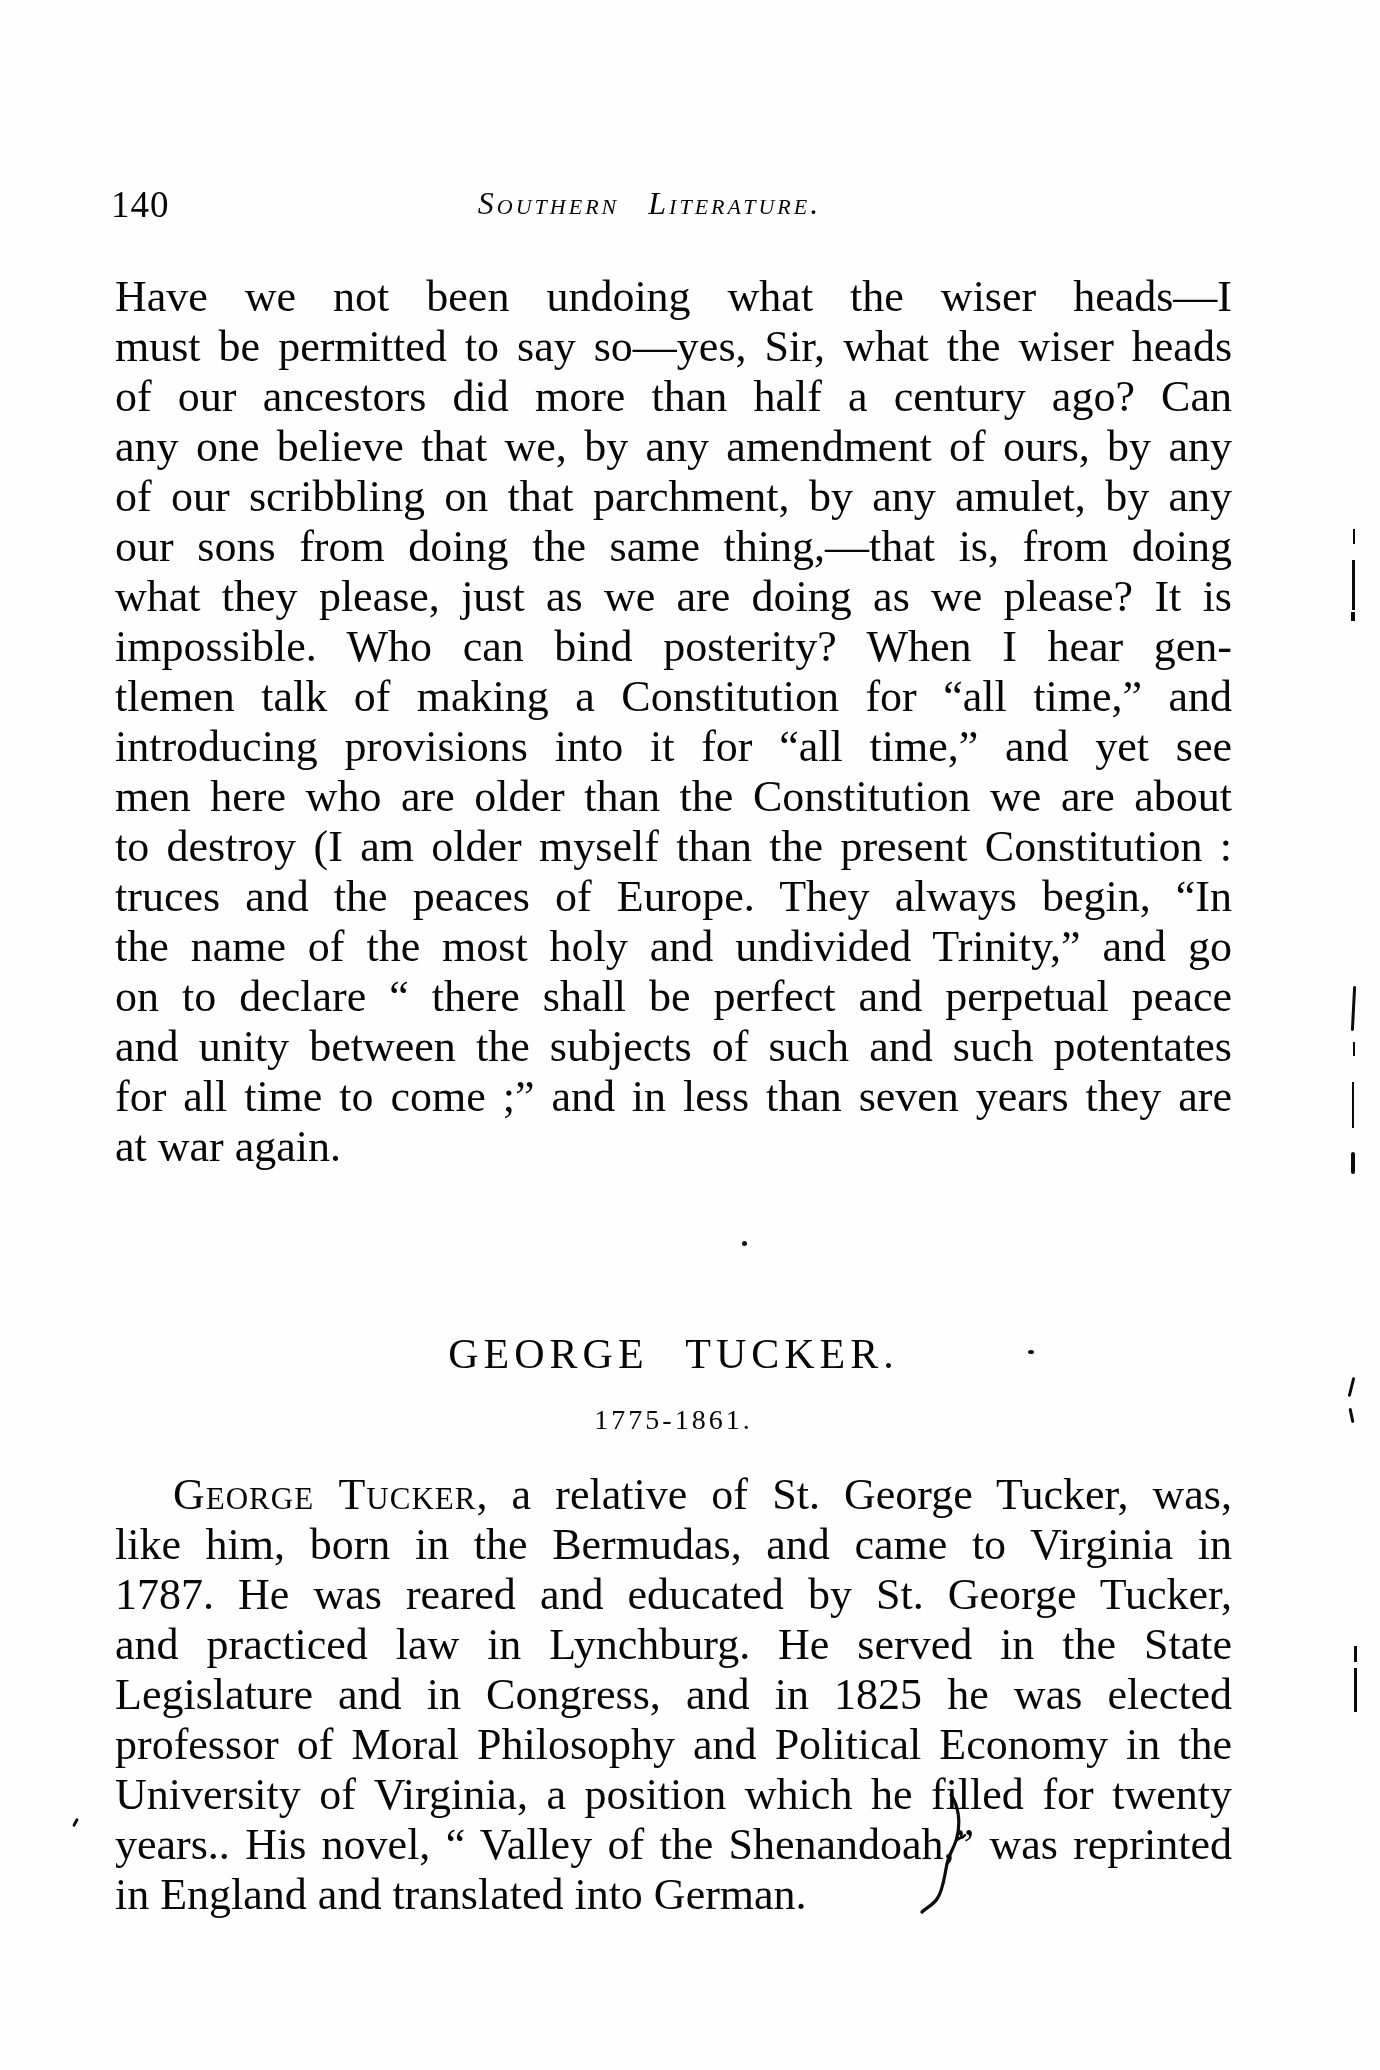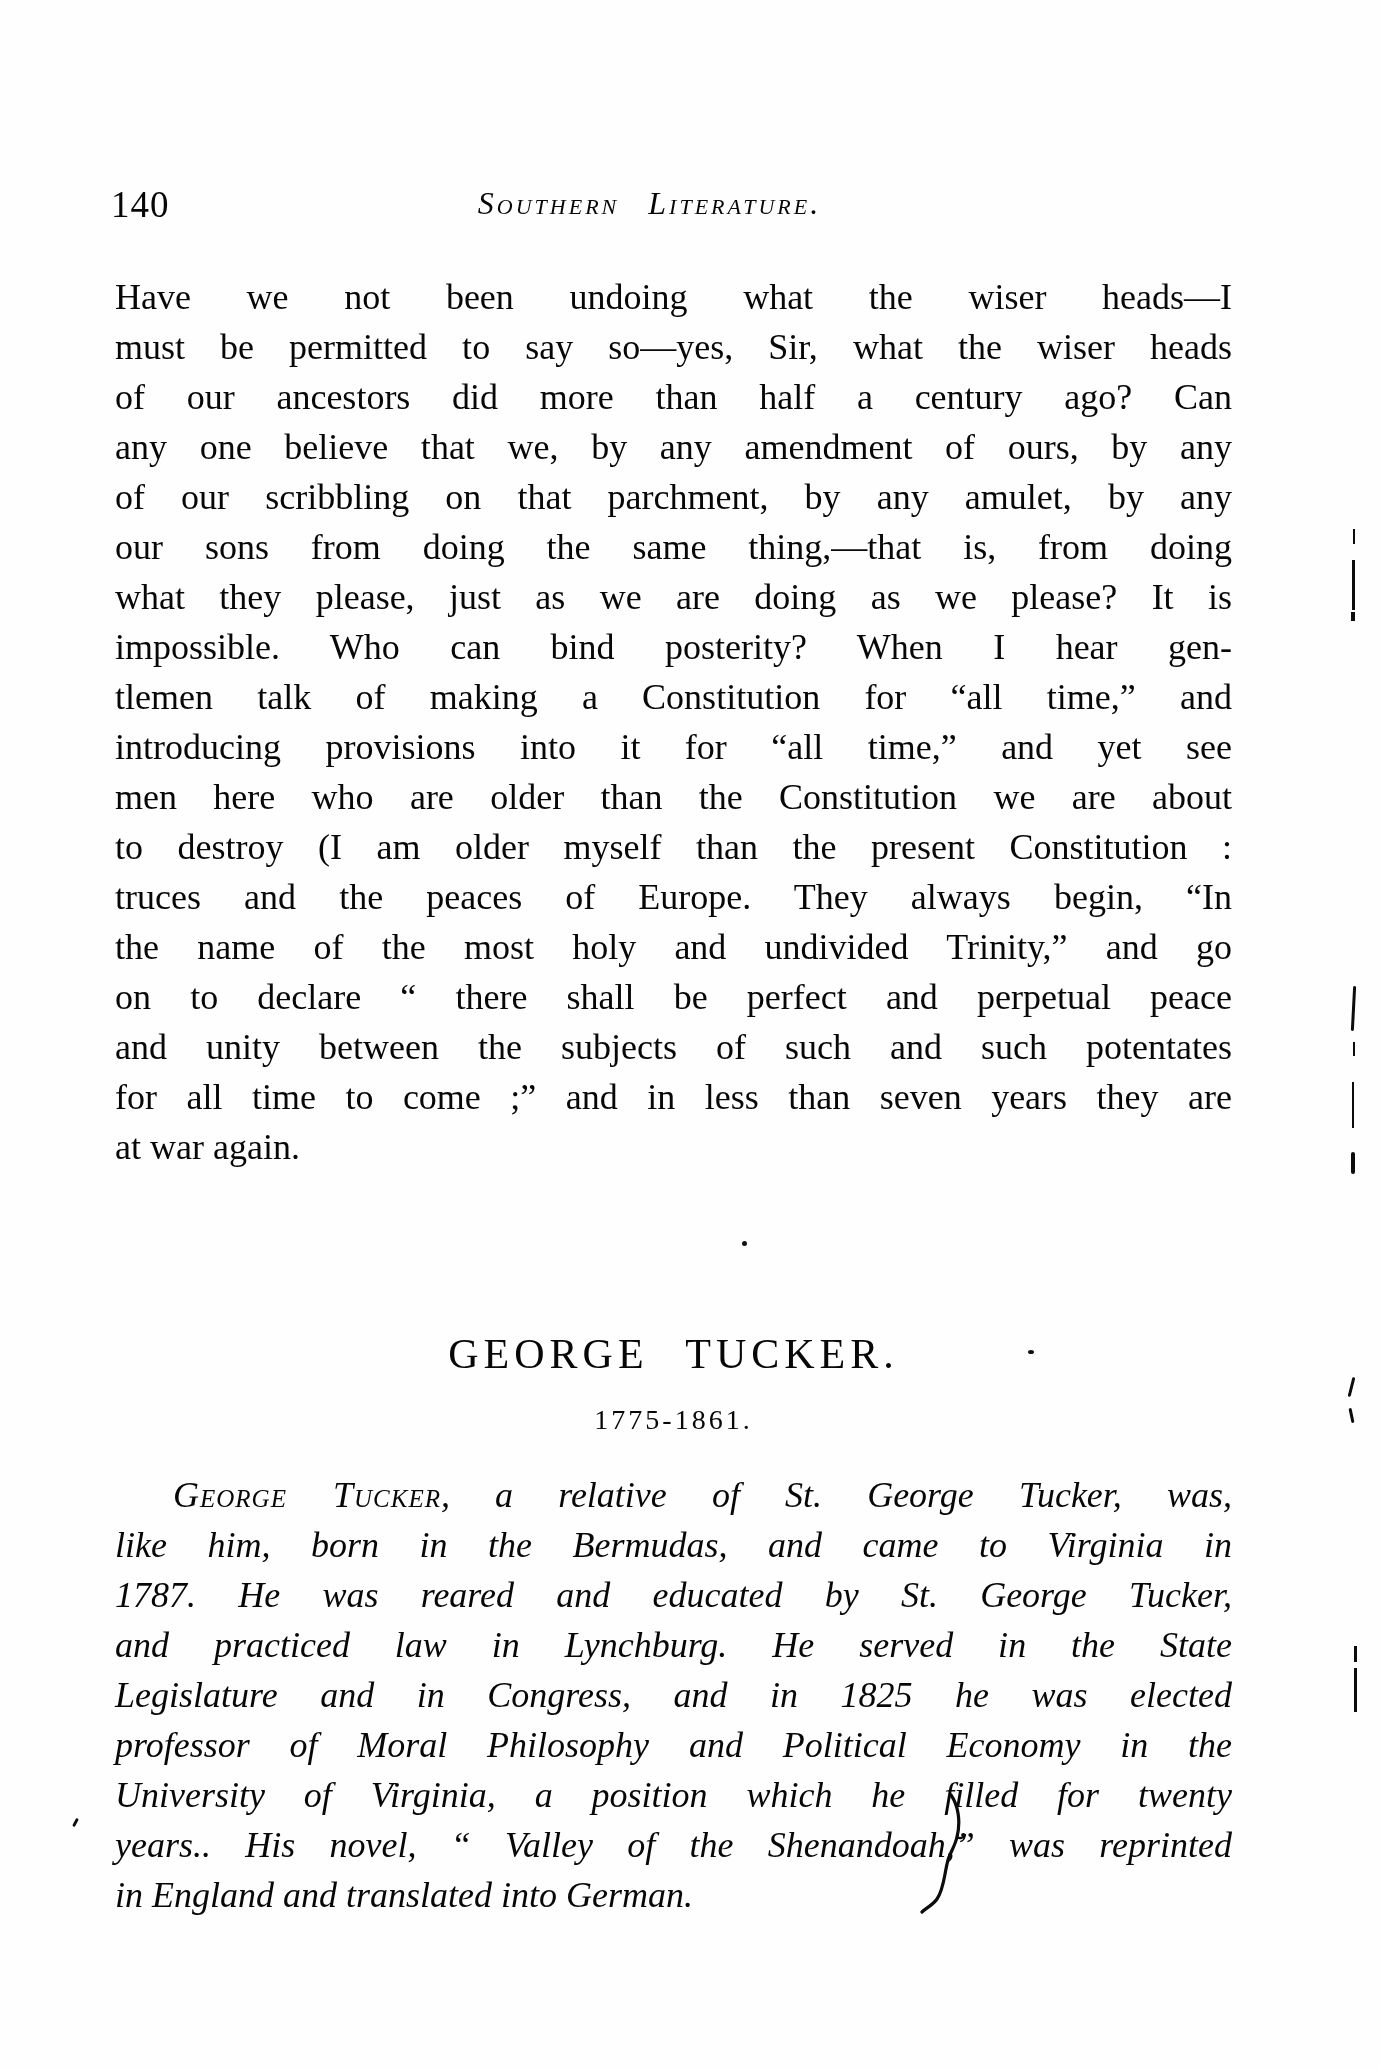--- a/index.html
+++ b/index.html
@@ -11,25 +11,25 @@
   }
   .abs{position:absolute;}
   
   #running-header{left:111px;top:183px;width:1117px;height:44px;}
   #page-number{position:absolute;left:0;top:0;font-size:37px;letter-spacing:1px;}
   #running-title{
     position:absolute;left:0;right:40px;top:2px;text-align:center;
     font-variant:small-caps;font-size:32px;letter-spacing:3px;word-spacing:18px;font-style:italic;
   }
   
-  .textblock{left:115px;width:1117px;font-size:36px;}
+  .textblock{left:115px;width:1117px;font-size:44px;}
   .jline{white-space:normal;text-align:justify;text-align-last:justify;height:50px;line-height:50px;overflow:visible;}
   .lastline{text-align:right;text-align-last:left;}
   #excerpt{top:272px;}
-  #bio{top:1470px;font-style:italic;}
+  #bio{top:1470px;}
   .indent{text-indent:58px;}
   .sc{font-variant:small-caps;letter-spacing:1px;}
   
   #section-heading{
     left:115px;top:1330px;width:1117px;text-align:center;
     font-size:42px;letter-spacing:5px;word-spacing:22px;font-family:Liberation Serif, serif;
   }
   #section-dates{
     left:115px;top:1404px;width:1117px;text-align:center;
     font-size:28px;letter-spacing:3px;

